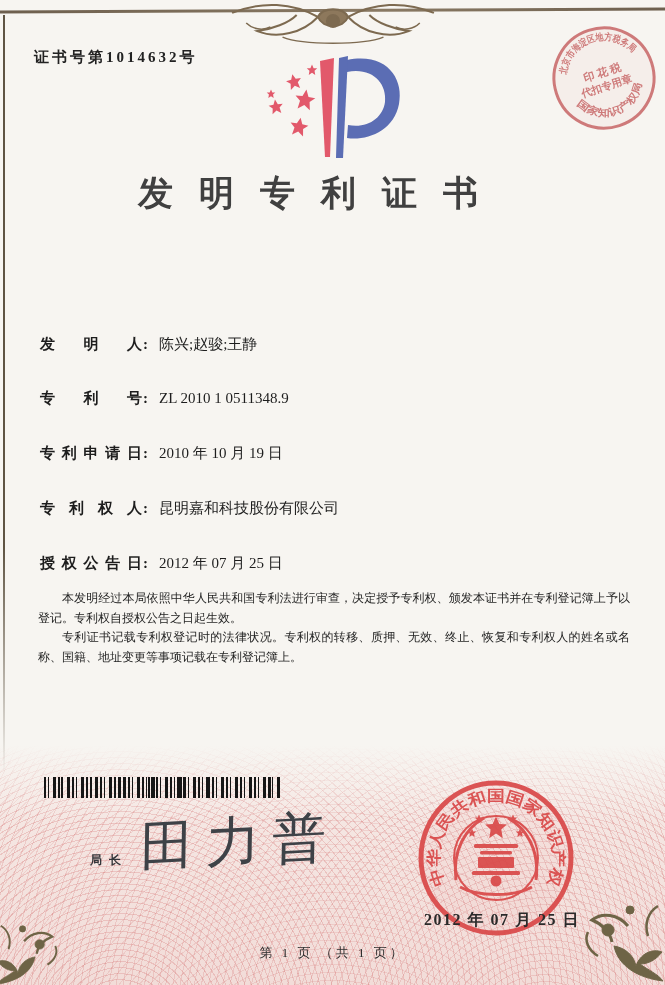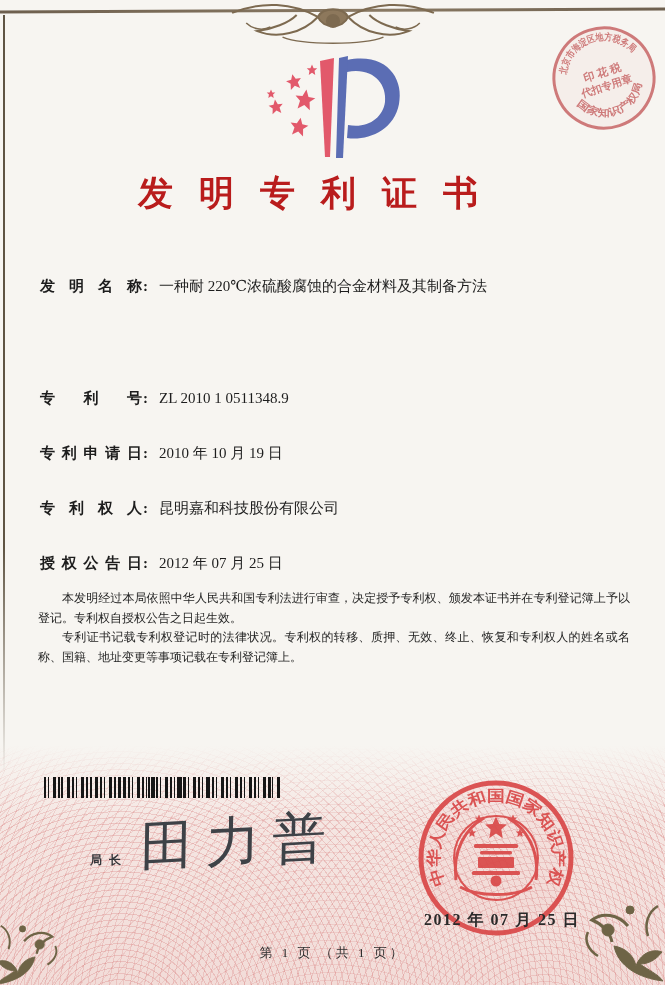--- a/index.html
+++ b/index.html
@@ -34,21 +34,21 @@
 
   .cert-no { position:absolute; left:34px; top:48px; font-size:15px; font-weight:bold;
     letter-spacing:3px; color:#222; z-index:2; }
 
   .logo { position:absolute; left:250px; top:50px; width:170px; height:114px; z-index:2; }
 
   .tax-stamp { position:absolute; left:544px; top:18px; width:120px; height:120px;
     transform:rotate(-18deg); opacity:.88; z-index:2; }
 
   .title { position:absolute; left:0; top:170px; width:618px; text-align:center;
-    font-size:35px; font-weight:bold; color:#b91c1c; letter-spacing:26px; padding-left:24px; z-index:2; }
+    font-size:35px; font-weight:bold; color:#404040; letter-spacing:26px; padding-left:24px; z-index:2; }
 
   .field-row { position:absolute; left:40px; font-size:15px; white-space:nowrap; z-index:2; color:#1d1d1d; }
   .f-label { display:inline-block; width:102px; font-weight:bold; text-align:justify; text-align-last:justify; }
   .f-colon { font-weight:bold; margin-left:1px; }
   .f-value { margin-left:11px; font-weight:500; }
   .row-0 { top:277px; } .row-1 { top:335px; } .row-2 { top:389px; }
   .row-3 { top:444px; } .row-4 { top:499px; } .row-5 { top:554px; }
 
   .body-text { position:absolute; left:38px; top:589px; width:592px; z-index:2;
     font-size:12px; line-height:1.64; color:#1f1f1f; text-align:justify; }
@@ -101,20 +101,21 @@
       <path d="M10,14 C40,2 70,4 95,18 C80,34 55,40 35,32 C50,30 66,24 74,16"></path>
       <path d="M210,14 C180,2 150,4 125,18 C140,34 165,40 185,32 C170,30 154,24 146,16"></path>
       <path d="M95,18 C100,30 120,30 125,18 C120,8 100,8 95,18 Z" fill="#8d785c"></path>
       <circle cx="110" cy="22" r="6" fill="#7d6a50"></circle>
       <path d="M60,38 C80,46 140,46 160,38" stroke-width="1.5"></path>
       <path d="M24,24 C30,30 40,32 48,28" stroke-width="1.5"></path>
       <path d="M196,24 C190,30 180,32 172,28" stroke-width="1.5"></path>
     </g>
   </svg>
 
+  <div class="cert-no">证书号第1014632号</div>
 
   <svg class="logo" viewBox="0 0 170 110">
     <path d="M97,8 C137,0 154,27 149,52 C144,79 117,89 97,86 L98,73 C117,77 133,66 135,50 C137,31 122,15 97,20 Z" fill="#5b6db4"></path>
     <polygon points="89,6 98,4 93,106 86,106" fill="#5b6db4"></polygon>
     <polygon points="70,9 84,6 80,105 75,105" fill="#e2596b"></polygon>
     <g fill="#e2596b">
       <use href="#star" transform="translate(62,18) scale(0.55)"></use>
       <use href="#star" transform="translate(44,30) scale(0.8) rotate(-12)"></use>
       <use href="#star" transform="translate(55,48) scale(1.05) rotate(8)"></use>
       <use href="#star" transform="translate(26,55) scale(0.75) rotate(-8)"></use>
@@ -134,22 +135,22 @@
     </text>
     <text font-size="10" font-weight="bold" fill="#c96a6a">
       <textPath href="#taxBottomArc" startOffset="4" textLength="84" lengthAdjust="spacingAndGlyphs">国家知识产权局</textPath>
     </text>
     <text x="60" y="58" text-anchor="middle" font-size="11" font-weight="bold" fill="#c96a6a">印 花 税</text>
     <text x="60" y="72" text-anchor="middle" font-size="10.5" font-weight="bold" fill="#c96a6a">代扣专用章</text>
   </svg>
 
   <div class="title">发明专利证书</div>
 
-  <div class="field-row row-0">
-    <span class="f-label">发明名称</span><span class="f-colon">:</span><span class="f-value">一种耐 220℃浓硫酸腐蚀的合金材料及其制备方法</span>
+  <div class="field-row row-1">
+    <span class="f-label">发明人</span><span class="f-colon">:</span><span class="f-value">陈兴;赵骏;王静</span>
   </div>
   <div class="field-row row-2">
     <span class="f-label">专利号</span><span class="f-colon">:</span><span class="f-value">ZL 2010 1 0511348.9</span>
   </div>
   <div class="field-row row-3">
     <span class="f-label">专利申请日</span><span class="f-colon">:</span><span class="f-value">2010 年 10 月 19 日</span>
   </div>
   <div class="field-row row-4">
     <span class="f-label">专利权人</span><span class="f-colon">:</span><span class="f-value">昆明嘉和科技股份有限公司</span>
   </div>

